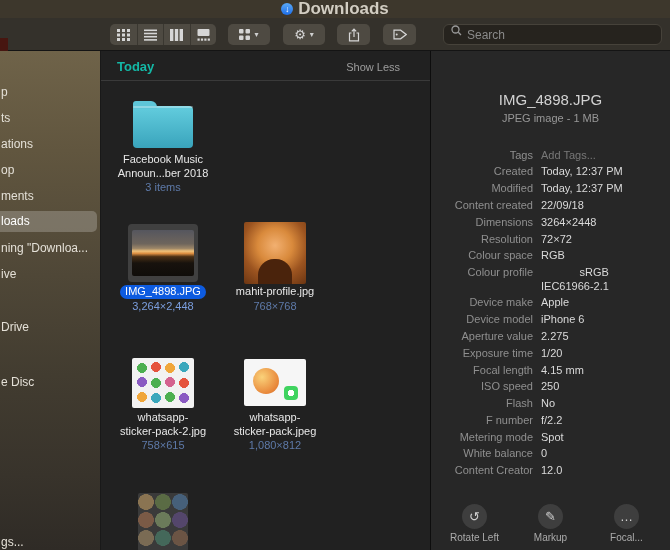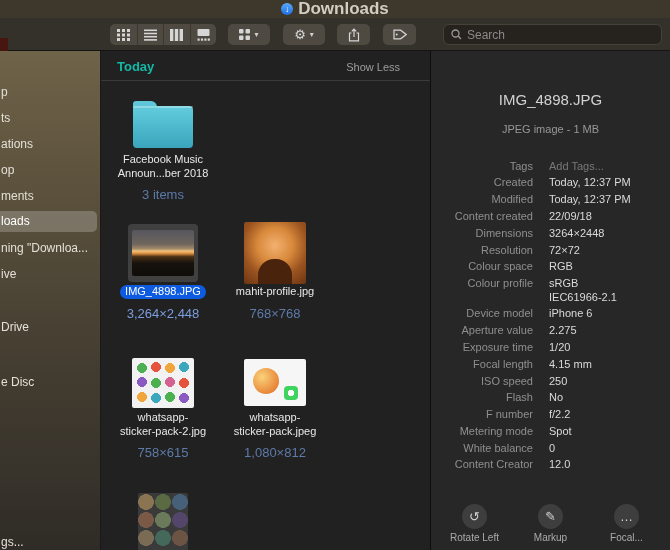--- a/index.html
+++ b/index.html
@@ -14,42 +14,42 @@
 
   
   .toolbar{position:absolute;left:0;top:18px;width:670px;height:33px;background:#34312b;border-bottom:1px solid #141414}
   .seg{position:absolute;top:6px;height:21px;background:#4e4a42;border-radius:5px;display:flex;align-items:center;overflow:hidden}
   #seg-views{left:110px;width:106px}
   .segbtn{width:26.5px;height:21px;display:flex;align-items:center;justify-content:center}
   .segbtn + .segbtn{border-left:1px solid #3a3730}
   .tbtn{position:absolute;top:6px;height:21px;background:#4e4a42;border-radius:5px;display:flex;align-items:center;justify-content:center;gap:4px}
   .chev{font-size:8px;color:#cfcfcf;line-height:1}
   .gear-glyph{font-size:13px;color:#d6d6d6;line-height:1}
-  .search{position:absolute;top:6px;left:443px;width:219px;height:21px;background:#26231e;border:1px solid #46423a;border-radius:6px;display:flex;align-items:center;padding:0 7px;gap:5px}
+  .search{position:absolute;top:6px;left:443px;width:219px;height:21px;background:#26231e;border:1px solid #46423a;border-radius:6px;display:flex;padding:0 7px;gap:5px}
   .search input{flex:1;background:transparent;border:none;outline:none;color:#ddd;font-size:12px;font-family:"Liberation Sans",sans-serif;min-width:0}
   .search input::placeholder{color:#8a8a8a}
   .fragment{position:absolute;left:0;top:38px;width:8px;height:13px;background:#471610}
 
   
   .sidebar{position:absolute;left:0;top:51px;width:101px;height:499px;border-right:1px solid #191919;
     background:linear-gradient(180deg,#6f6349 0%,#61563f 20%,#4f4737 45%,#423c30 65%,#38332b 85%,#2f2b26 100%)}
   .side-item{position:absolute;left:0;width:100px;height:21px;line-height:21px;font-size:12px;color:#e4e0d7;padding-left:1px;white-space:nowrap;overflow:hidden}
   .side-item.sel{background:rgba(255,255,255,.22);border-radius:0 5px 5px 0;width:97px;color:#fff}
 
   
   .filearea{position:absolute;left:101px;top:51px;width:329px;height:499px;background:#212121}
   .gh-title{position:absolute;left:16px;top:8px;font-size:13px;font-weight:bold;color:#14b8a6}
   .gh-less{position:absolute;right:30px;top:10px;font-size:11px;color:#9d9d9d}
   .gh-div{position:absolute;left:0;top:29px;width:100%;height:1px;background:#3a3a3a}
 
   .card{position:absolute;width:112px;text-align:center}
   .thumbbox{display:flex;align-items:center;justify-content:center}
   .fn{font-size:11px;line-height:13.5px;color:#e8e8e8}
   .fn span{display:inline-block;padding:0 5px;border-radius:8px}
-  .fd{font-size:13px;color:#5e7aa9;margin-top:7px}
+  .fd{font-size:11px;color:#5e7aa9;margin-top:1px}
   .card.selected .fn span{background:#0d5be0;color:#fff}
   .card.selected .fd{color:#7b9ede}
 
   .folder{width:60px;height:42px;background:linear-gradient(180deg,#63cdde,#39a4bc);border-radius:3px 4px 4px 4px;position:relative;margin-top:6px}
   .folder::before{content:"";position:absolute;top:-5px;left:0;width:24px;height:8px;background:#5ec6d8;border-radius:3px 6px 0 0}
   .folder::after{content:"";position:absolute;top:0;left:0;right:0;height:2px;background:rgba(255,255,255,.3);border-radius:3px}
 
   .zipfile{width:42px;height:54px;background:#ededed;border-radius:2px;position:relative}
   .zip-fold{position:absolute;top:0;right:0;width:11px;height:11px;background:linear-gradient(to bottom left,#212121 50%,#c9c9c9 50%)}
   .zip-track{position:absolute;left:50%;top:3px;bottom:13px;width:7px;transform:translateX(-50%);background:repeating-linear-gradient(180deg,#d4a243 0 2px,#96701f 2px 4px);border-radius:1px}
@@ -90,25 +90,25 @@
     radial-gradient(circle 8px at 25px 27px,#6b7a5a 97%,transparent),
     radial-gradient(circle 8px at 42px 27px,#54466b 97%,transparent),
     radial-gradient(circle 8px at 8px 45px,#7a6b54 97%,transparent),
     radial-gradient(circle 8px at 25px 45px,#44685a 97%,transparent),
     radial-gradient(circle 8px at 42px 45px,#6b5444 97%,transparent)}
 
   
   .vdiv{position:absolute;left:430px;top:51px;width:1px;height:499px;background:#0d0d0d}
   .preview{position:absolute;left:431px;top:51px;width:239px;height:499px;background:#272727}
   .pv-title{margin-top:40px;text-align:center;font-size:15px;color:#d2d2d2}
-  .pv-sub{margin-top:15px;text-align:center;font-size:11px;color:#989898}
+  .pv-sub{margin-top:4px;text-align:center;font-size:11px;color:#989898}
   .meta{margin-top:23px}
   .mrow{display:flex;align-items:flex-start;padding:1.6px 0;font-size:11px;line-height:13.6px}
   .ml{width:102px;text-align:right;color:#8f8f8f;flex:none}
-  .mv{margin-left:16px;color:#dadada;white-space:pre-line;text-align:left}
+  .mv{margin-left:8px;color:#dadada;white-space:pre-line;text-align:right}
   .mrow.muted .mv{color:#787878}
   .actions{position:absolute;left:0;bottom:7px;width:100%;display:flex;justify-content:center}
   .action{width:76px;display:flex;flex-direction:column;align-items:center;gap:3px}
   .circ{width:25px;height:25px;border-radius:50%;background:#3e3e3e;color:#cfcfcf;display:flex;align-items:center;justify-content:center;font-size:13px;line-height:1}
   .alabel{font-size:10px;color:#ababab}
 </style>
 </head>
 <body>
 
 <div id="screen">
@@ -312,20 +312,24 @@
         <div class="mrow">
           <span class="ml">Colour space</span>
           <span class="mv">RGB</span>
         </div>
         <div class="mrow">
           <span class="ml">Colour profile</span>
           <span class="mv">sRGB
 IEC61966-2.1</span>
         </div>
         <div class="mrow">
+          <span class="ml">Device make</span>
+          <span class="mv">Apple</span>
+        </div>
+        <div class="mrow">
           <span class="ml">Device model</span>
           <span class="mv">iPhone 6</span>
         </div>
         <div class="mrow">
           <span class="ml">Aperture value</span>
           <span class="mv">2.275</span>
         </div>
         <div class="mrow">
           <span class="ml">Exposure time</span>
           <span class="mv">1/20</span>

